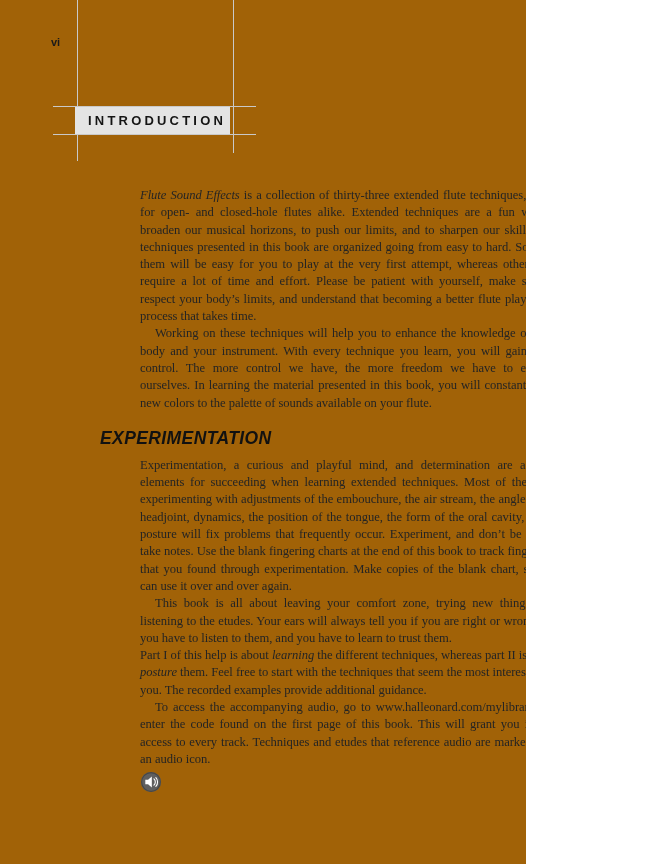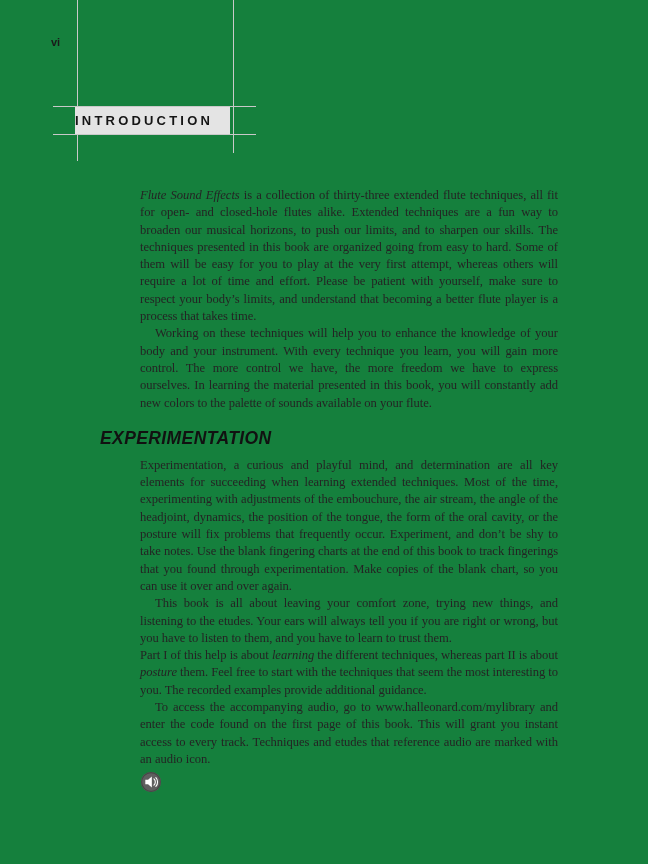--- a/index.html
+++ b/index.html
@@ -1,19 +1,19 @@
 <!DOCTYPE html>
 <html><head>
 <meta charset="utf-8">
 <style>
   html,body{margin:0;padding:0;background:#ffffff;}
   .page{
     position:relative;
-    width:648px;height:864px;
-    background:#15803d;
+    width:526px;height:864px;
+    background:#a16207;
     font-family:"Liberation Serif", serif;
     color:#242424;
     overflow:hidden;
   }
   .page-number{
     position:absolute;left:51px;top:36px;
     font-family:"Liberation Sans", sans-serif;
     font-weight:bold;font-size:11px;color:#1a1a1a;
   }
   .rule{position:absolute;background:#c9c9c9;}
@@ -22,21 +22,21 @@
   .rule-h1{left:53px;top:106px;width:203px;height:1px;}
   .rule-h2{left:53px;top:134px;width:203px;height:1px;}
   .intro-box{
     position:absolute;left:75px;top:107px;width:155px;height:27px;
     background:#e4e4e4;
     display:flex;align-items:center;
   }
   .intro-box .title{
     font-family:"Liberation Sans", sans-serif;
     font-weight:bold;font-size:13px;letter-spacing:3.2px;
-    color:#151515;white-space:nowrap;
+    color:#151515;padding-left:13px;white-space:nowrap;
   }
   .content{
     position:absolute;left:100px;top:187px;width:458px;
   }
   .content p{
     margin:0 0 0 40px;width:418px;
     font-size:12.6px;line-height:17.3px;
     text-align:justify;letter-spacing:-0.05px;
   }
   .content p.ind{text-indent:15px;}

